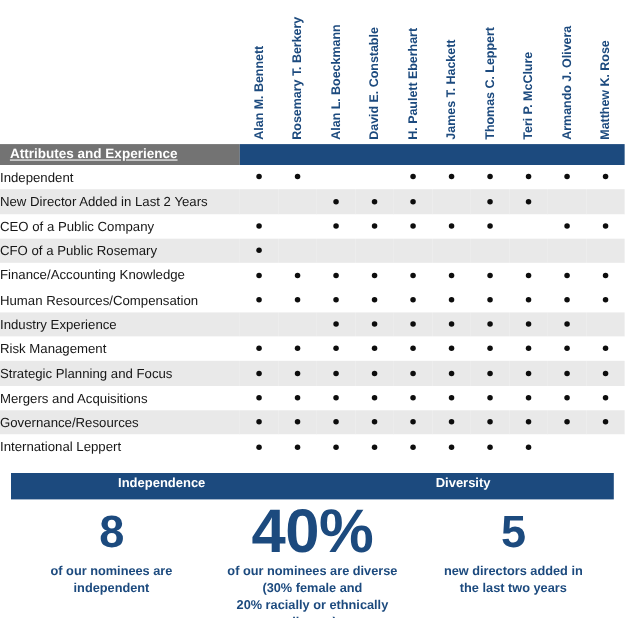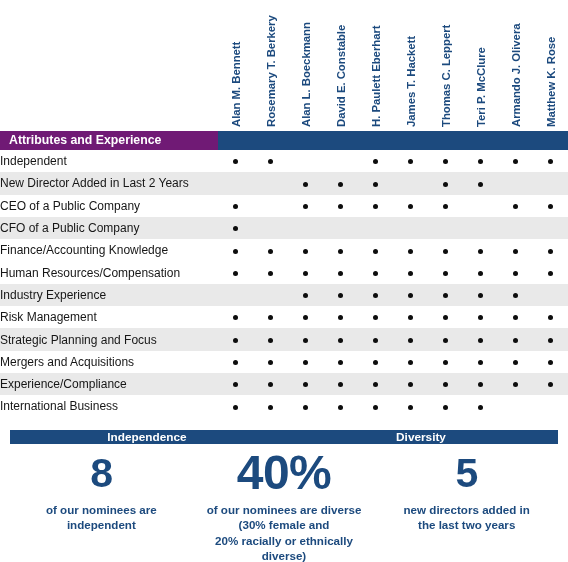--- a/index.html
+++ b/index.html
@@ -53,28 +53,29 @@
     color: #1c4a7e;
     letter-spacing: -0.05px;
   }
 
   
   .sectionbar td {
     padding: 0;
     border: 0;
   }
   .sectionbar-inner {
-    background: #701a75;
+    background: #737373;
     color: #ffffff;
     font-size: 12.3px;
     font-weight: bold;
     height: 19px;
     line-height: 19px;
     padding-left: 9px;
     box-sizing: border-box;
+    text-decoration: underline;
   }
   .sectionbar-blank {
     background: #1c4a7e;
     height: 19px;
   }
 
   
   .attr-row td {
     height: 22.3px;
     padding: 0;
@@ -104,22 +105,21 @@
 
   
   .stats {
     margin-top: 12px;
     width: 548px;
     margin-left: 10px;
   }
   .stats-bar {
     display: flex;
     background: #1c4a7e;
-    height: 14px;
-    align-items: center;
+    height: 24px;
   }
   .stats-bar > div {
     flex: 1;
     text-align: center;
     color: #ffffff;
     font-size: 11.8px;
     font-weight: bold;
     line-height: 18px;
   }
   .stats-body {
@@ -130,21 +130,21 @@
     flex: 1;
     text-align: center;
     color: #1c4a7e;
   }
   .bignum {
     font-size: 41px;
     font-weight: bold;
     line-height: 46px;
     letter-spacing: -0.5px;
   }
-  .bignum.pct { font-size: 48px; }
+  .bignum.pct { font-size: 56px; }
   .statcap {
     font-size: 11.6px;
     font-weight: bold;
     line-height: 15.5px;
     margin-top: 6px;
     padding: 0 4px;
   }
 </style>
 </head>
 <body>
@@ -262,21 +262,21 @@
           <td class="cellmark"><span class="dot"></span></td>
           <td class="cellmark"><span class="dot"></span></td>
           <td class="cellmark"><span class="dot"></span></td>
           <td class="cellmark"><span class="dot"></span></td>
           <td class="cellmark"><span class="dot"></span></td>
           <td class="cellmark"><span class="dot off"></span></td>
           <td class="cellmark"><span class="dot"></span></td>
           <td class="cellmark"><span class="dot"></span></td>
         </tr>
         <tr class="attr-row even">
-          <td class="attr-label">CFO of a Public Company</td>
+          <td class="attr-label">CFO of a Public Rosemary</td>
           <td class="cellmark"><span class="dot"></span></td>
           <td class="cellmark"><span class="dot off"></span></td>
           <td class="cellmark"><span class="dot off"></span></td>
           <td class="cellmark"><span class="dot off"></span></td>
           <td class="cellmark"><span class="dot off"></span></td>
           <td class="cellmark"><span class="dot off"></span></td>
           <td class="cellmark"><span class="dot off"></span></td>
           <td class="cellmark"><span class="dot off"></span></td>
           <td class="cellmark"><span class="dot off"></span></td>
           <td class="cellmark"><span class="dot off"></span></td>
@@ -353,34 +353,34 @@
           <td class="cellmark"><span class="dot"></span></td>
           <td class="cellmark"><span class="dot"></span></td>
           <td class="cellmark"><span class="dot"></span></td>
           <td class="cellmark"><span class="dot"></span></td>
           <td class="cellmark"><span class="dot"></span></td>
           <td class="cellmark"><span class="dot"></span></td>
           <td class="cellmark"><span class="dot"></span></td>
           <td class="cellmark"><span class="dot"></span></td>
         </tr>
         <tr class="attr-row even">
-          <td class="attr-label">Experience/Compliance</td>
-          <td class="cellmark"><span class="dot"></span></td>
-          <td class="cellmark"><span class="dot"></span></td>
-          <td class="cellmark"><span class="dot"></span></td>
-          <td class="cellmark"><span class="dot"></span></td>
-          <td class="cellmark"><span class="dot"></span></td>
-          <td class="cellmark"><span class="dot"></span></td>
-          <td class="cellmark"><span class="dot"></span></td>
-          <td class="cellmark"><span class="dot"></span></td>
-          <td class="cellmark"><span class="dot"></span></td>
-          <td class="cellmark"><span class="dot"></span></td>
-        </tr>
-        <tr class="attr-row odd">
-          <td class="attr-label">International Business</td>
+          <td class="attr-label">Governance/Resources</td>
+          <td class="cellmark"><span class="dot"></span></td>
+          <td class="cellmark"><span class="dot"></span></td>
+          <td class="cellmark"><span class="dot"></span></td>
+          <td class="cellmark"><span class="dot"></span></td>
+          <td class="cellmark"><span class="dot"></span></td>
+          <td class="cellmark"><span class="dot"></span></td>
+          <td class="cellmark"><span class="dot"></span></td>
+          <td class="cellmark"><span class="dot"></span></td>
+          <td class="cellmark"><span class="dot"></span></td>
+          <td class="cellmark"><span class="dot"></span></td>
+        </tr>
+        <tr class="attr-row odd">
+          <td class="attr-label">International Leppert</td>
           <td class="cellmark"><span class="dot"></span></td>
           <td class="cellmark"><span class="dot"></span></td>
           <td class="cellmark"><span class="dot"></span></td>
           <td class="cellmark"><span class="dot"></span></td>
           <td class="cellmark"><span class="dot"></span></td>
           <td class="cellmark"><span class="dot"></span></td>
           <td class="cellmark"><span class="dot"></span></td>
           <td class="cellmark"><span class="dot"></span></td>
           <td class="cellmark"><span class="dot off"></span></td>
           <td class="cellmark"><span class="dot off"></span></td>

